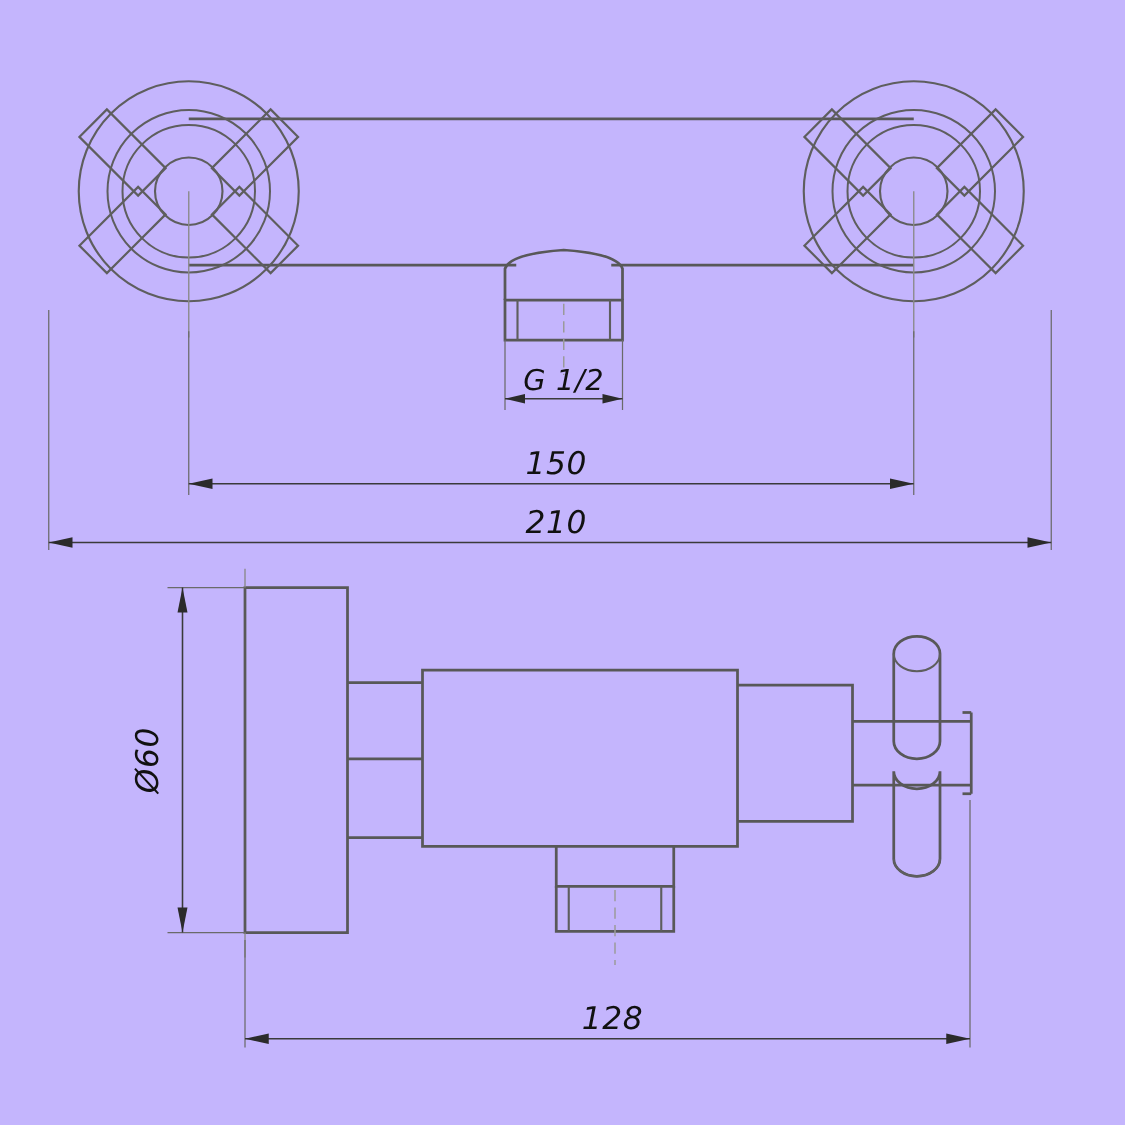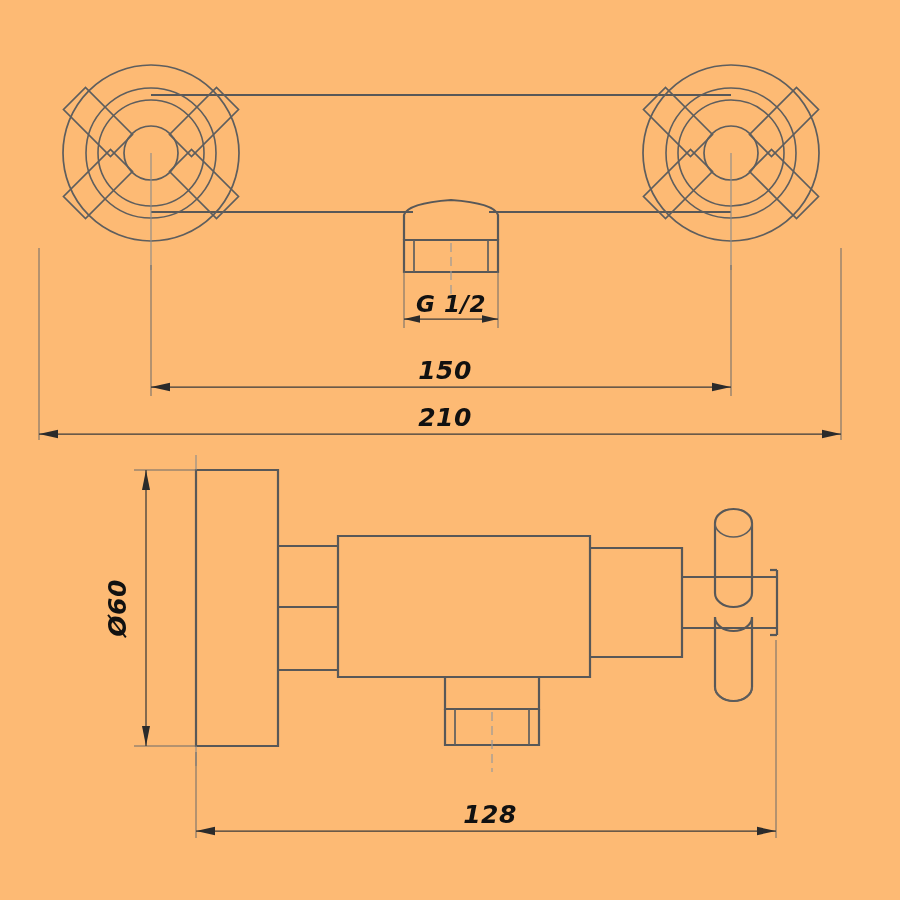--- a/index.html
+++ b/index.html
@@ -8,23 +8,22 @@
     padding: 0;
     background: #ffffff;
   }
   body {
     font-family: "DejaVu Sans", sans-serif;
   }
   #drawing-root {
     position: relative;
     width: 900px;
     height: 900px;
-    background: #fdba74;
+    background: #c4b5fd;
     overflow: hidden;
-    font-weight: bold;
   }
   #drawing-svg {
     display: block;
     width: 900px;
     height: 900px;
   }
   .outline {
     fill: none;
     stroke: #585858;
     stroke-width: 2.2;

